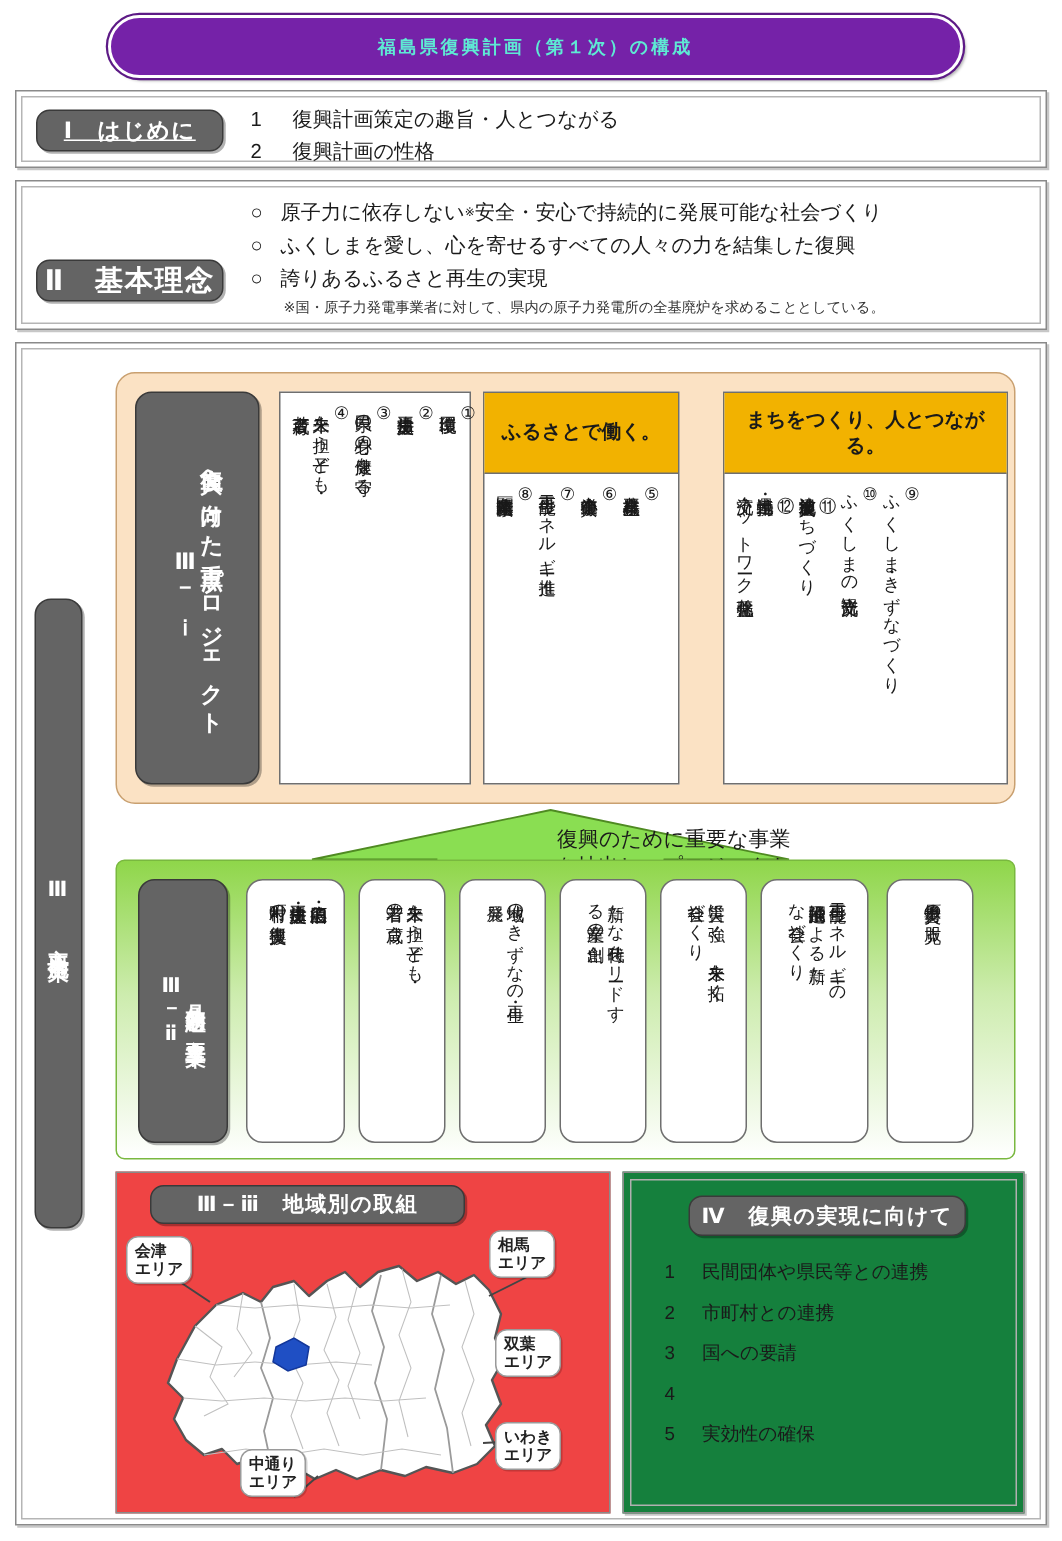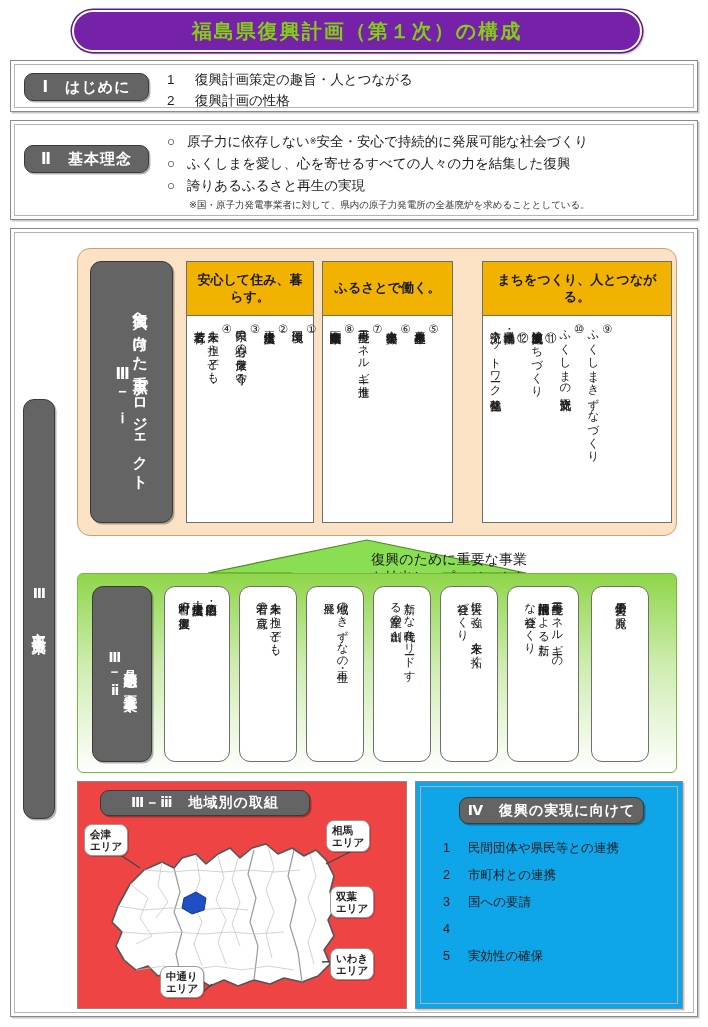--- a/index.html
+++ b/index.html
@@ -47,49 +47,49 @@
   #title-wrap {
     position: absolute; left: 72px; top: 10px;
     width: 570px; height: 42px;
     background: #7522a8;
     border: 2.5px solid #ffffff;
     border-radius: 21px;
     box-shadow: 0 0 0 1.5px #5d1a86, 2px 2px 2px rgba(0,0,0,.30);
     display: flex; align-items: center; justify-content: center;
   }
   #title-text {
-    color: #84cc16; font-size: 20px; font-weight: bold;
+    color: #5eead4; font-size: 12px; font-weight: bold;
     letter-spacing: 2px;
   }
 
   
   #sec1 {
     position: absolute; left: 10px; top: 60px;
     width: 688px; height: 52px;
     padding: 3px;
   }
   #sec1-in { position: relative; width: 100%; height: 100%; border: 1px solid #b5b5b5; }
   #sec1-chip {
     position: absolute; left: 9px; top: 8px;
-    width: 125px; height: 28px; font-size: 15px; letter-spacing: 1px;
+    width: 125px; height: 28px; font-size: 15px; letter-spacing: 1px; text-decoration: underline;
   }
   #sec1-list { position: absolute; left: 152px; top: 4px; }
   .numrow { display: flex; font-size: 13.5px; line-height: 21px; }
   .numrow .n { width: 28px; }
 
   
   #sec2 {
     position: absolute; left: 10px; top: 120px;
     width: 688px; height: 100px;
     padding: 3px;
   }
   #sec2-in { position: relative; width: 100%; height: 100%; border: 1px solid #b5b5b5; }
   #sec2-chip {
-    position: absolute; left: 9px; top: 20px;
-    width: 125px; height: 28px; font-size: 15px; letter-spacing: 1px;
+    position: absolute; left: 9px; top: 48px;
+    width: 125px; height: 28px; font-size: 19px; letter-spacing: 1px;
   }
   #sec2-list { position: absolute; left: 152px; top: 6px; }
   .bulletrow { display: flex; font-size: 13.5px; line-height: 22px; white-space: nowrap; }
   .bulletrow .b { width: 20px; }
   .sup { font-size: 8px; vertical-align: super; }
   #sec2-note { font-size: 9.5px; margin-left: 22px; margin-top: 2px; color: #333; }
 
   
   #sec3 {
     position: absolute; left: 10px; top: 228px;
@@ -202,21 +202,21 @@
     font-size: 10.5px; line-height: 1.15; 
     padding: 3px 5px; font-weight: bold; color: #222;
     box-shadow: 1px 1px 0 rgba(0,0,0,.18);
   }
 
   
   #sec4 {
     position: absolute; left: 400px; top: 548px;
     width: 268px; height: 228px;
     border: 1.5px solid #8a8a8a;
-    background: #0ea5e9;
+    background: #15803d;
     padding: 4px;
     box-shadow: 1.5px 1.5px 0 rgba(0,0,0,.22);
   }
   #sec4-in { position: relative; width: 100%; height: 100%; border: 1px solid #b0b0b0; }
   #sec4-chip {
     position: absolute; left: 38px; top: 10px;
     width: 185px; height: 27px; font-size: 14px; letter-spacing: 1px;
   }
   #sec4-list { position: absolute; left: 22px; top: 48px; }
   .s4row { display: flex; font-size: 12.5px; line-height: 27px; }
@@ -277,21 +277,20 @@
         <span class="vtext">Ⅲ　主要施策</span>
       </div>
 
       <div id="p3i">
         <div id="p3i-chip" class="graychip">
           <span class="vtext">Ⅲ－ｉ</span>
           <span class="vtext">復興へ向けた重点プロジェクト</span>
         </div>
 
         <div id="pcol1" class="pcol">
-          <div class="pcol-head">安心して住み、暮らす。</div>
           <div class="pcol-body">
             <div class="pitem">
               <span class="vtext pnum">①</span>
               <span class="vtext">環境回復</span>
             </div>
             <div class="pitem">
               <span class="vtext pnum">②</span>
               <span class="vtext">生活再建支援</span>
             </div>
             <div class="pitem">

